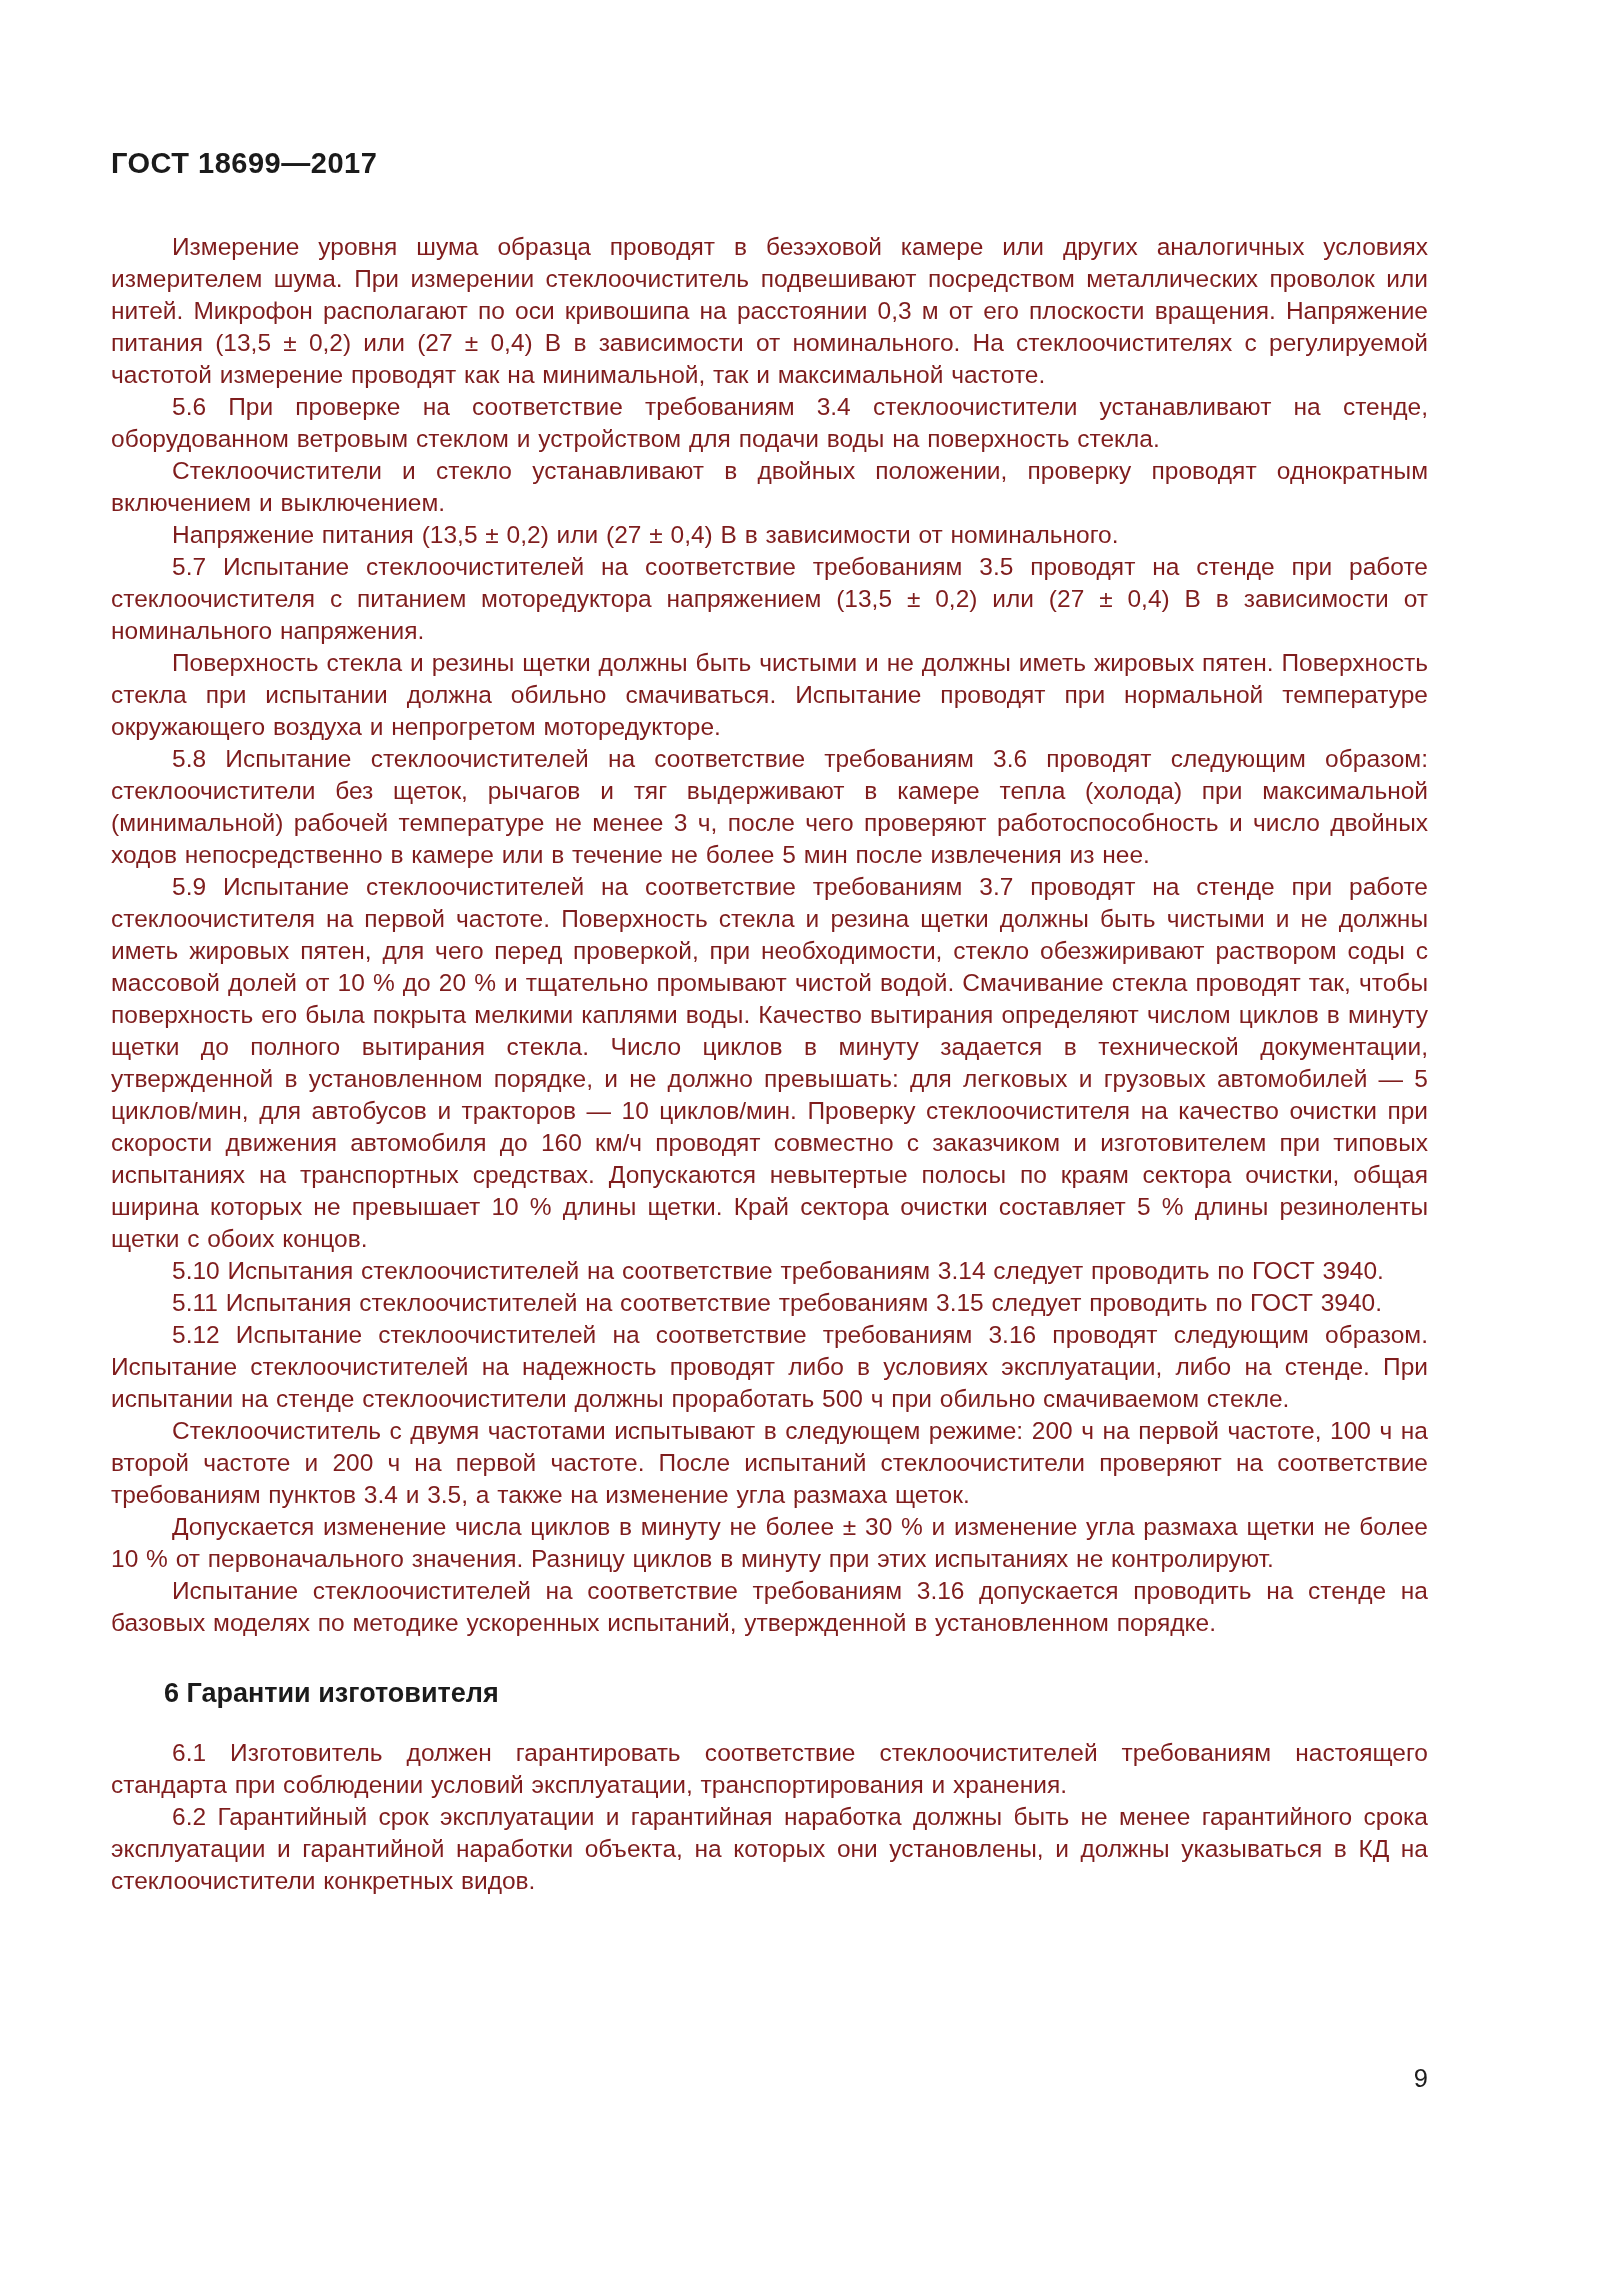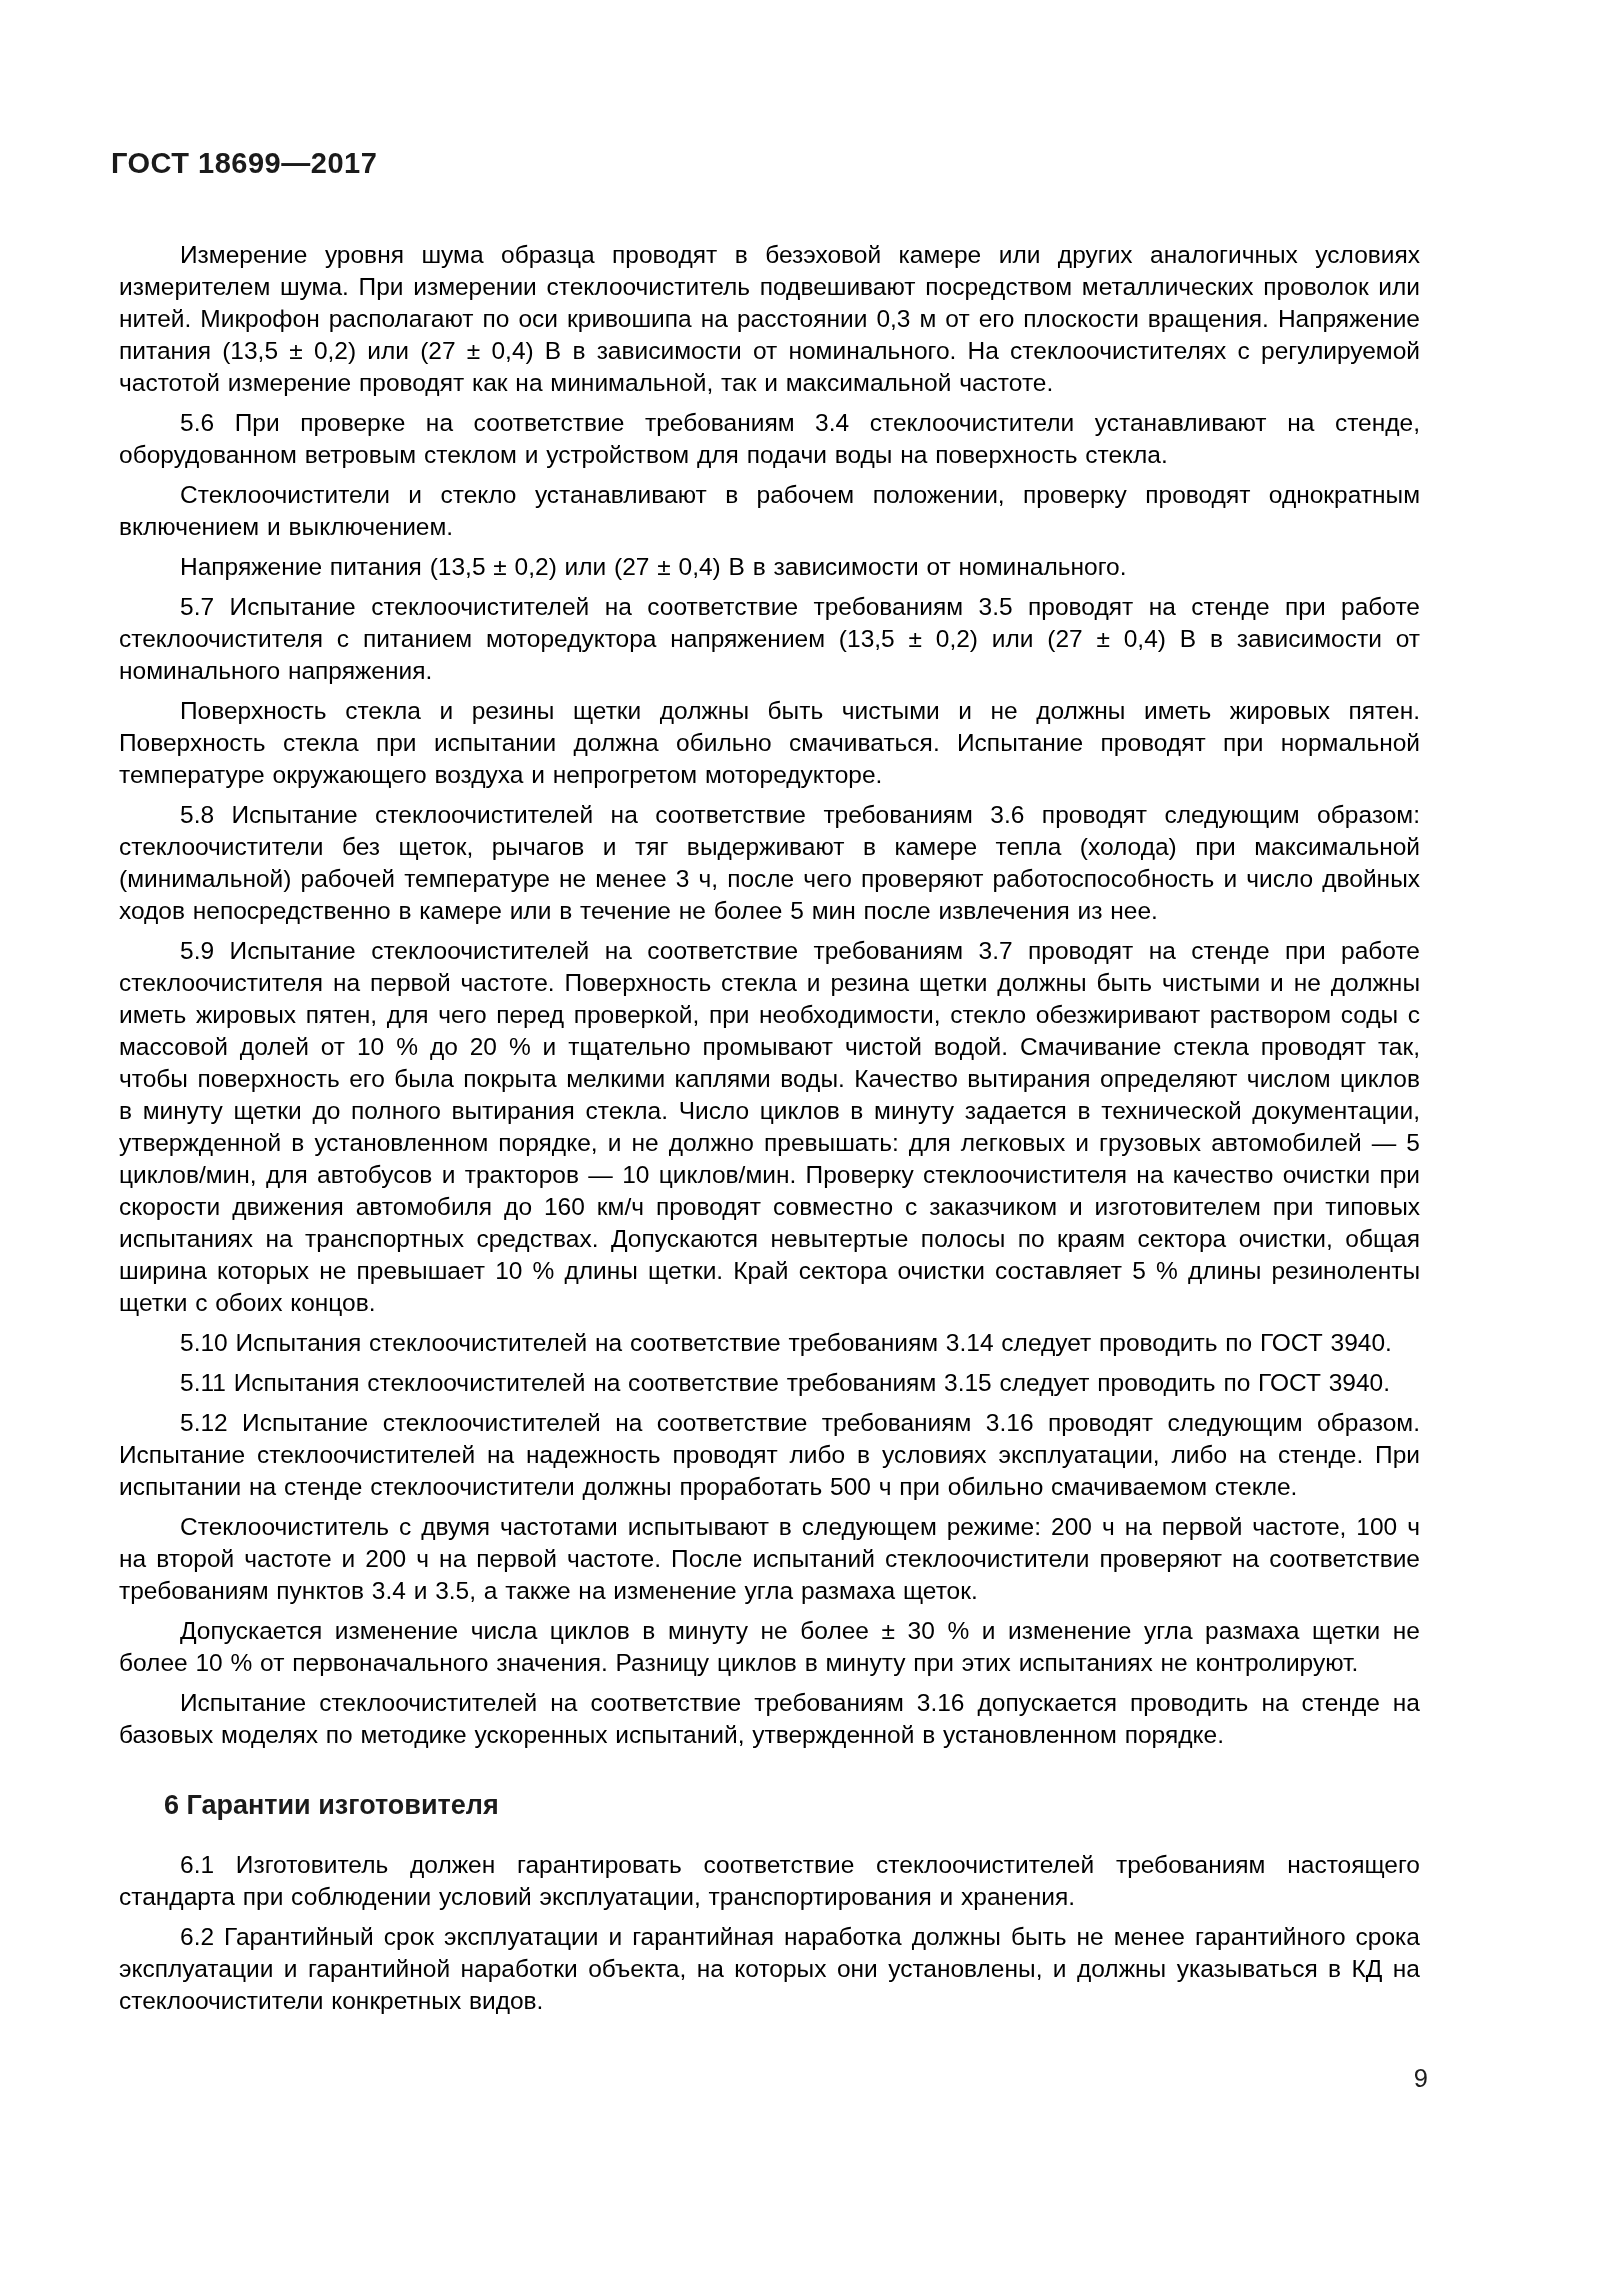--- a/index.html
+++ b/index.html
@@ -28,26 +28,26 @@
     letter-spacing: 0.5px;
     color: #1b1b1b;
   }
   .content {
     position: absolute;
     top: 231px;
     left: 111px;
     width: 1317px;
   }
   .para {
-    margin: 8px;
+    margin: 0;
     font-size: 24.5px;
     line-height: 32px;
     text-align: justify;
     text-indent: 61px;
-    color: #000000;
+    color: #7f1d1d;
     word-spacing: 1px;
   }
   .section-heading {
     margin: 35px 0 23.5px 53px;
     font-size: 27px;
     line-height: 39px;
     font-weight: 700;
     color: #1b1b1b;
   }
   .page-num {
@@ -63,21 +63,21 @@
 </head>
 <body>
 
 <div class="page">
 
   <div class="doc-header">ГОСТ 18699—2017</div>
 
   <div class="content">
     <p class="para">Измерение уровня шума образца проводят в безэховой камере или других аналогичных условиях измерителем шума. При измерении стеклоочиститель подвешивают посредством металлических проволок или нитей. Микрофон располагают по оси кривошипа на расстоянии 0,3 м от его плоскости вращения. Напряжение питания (13,5 ± 0,2) или (27 ± 0,4) В в зависимости от номинального. На стеклоочистителях с регулируемой частотой измерение проводят как на минимальной, так и максимальной частоте.</p>
     <p class="para">5.6 При проверке на соответствие требованиям 3.4 стеклоочистители устанавливают на стенде, оборудованном ветровым стеклом и устройством для подачи воды на поверхность стекла.</p>
-    <p class="para">Стеклоочистители и стекло устанавливают в рабочем положении, проверку проводят однократным включением и выключением.</p>
+    <p class="para">Стеклоочистители и стекло устанавливают в двойных положении, проверку проводят однократным включением и выключением.</p>
     <p class="para">Напряжение питания (13,5 ± 0,2) или (27 ± 0,4) В в зависимости от номинального.</p>
     <p class="para">5.7 Испытание стеклоочистителей на соответствие требованиям 3.5 проводят на стенде при работе стеклоочистителя с питанием моторедуктора напряжением (13,5 ± 0,2) или (27 ± 0,4) В в зависимости от номинального напряжения.</p>
     <p class="para">Поверхность стекла и резины щетки должны быть чистыми и не должны иметь жировых пятен. Поверхность стекла при испытании должна обильно смачиваться. Испытание проводят при нормальной температуре окружающего воздуха и непрогретом моторедукторе.</p>
     <p class="para">5.8 Испытание стеклоочистителей на соответствие требованиям 3.6 проводят следующим образом: стеклоочистители без щеток, рычагов и тяг выдерживают в камере тепла (холода) при максимальной (минимальной) рабочей температуре не менее 3 ч, после чего проверяют работоспособность и число двойных ходов непосредственно в камере или в течение не более 5 мин после извлечения из нее.</p>
     <p class="para">5.9 Испытание стеклоочистителей на соответствие требованиям 3.7 проводят на стенде при работе стеклоочистителя на первой частоте. Поверхность стекла и резина щетки должны быть чистыми и не должны иметь жировых пятен, для чего перед проверкой, при необходимости, стекло обезжиривают раствором соды с массовой долей от 10 % до 20 % и тщательно промывают чистой водой. Смачивание стекла проводят так, чтобы поверхность его была покрыта мелкими каплями воды. Качество вытирания определяют числом циклов в минуту щетки до полного вытирания стекла. Число циклов в минуту задается в технической документации, утвержденной в установленном порядке, и не должно превышать: для легковых и грузовых автомобилей — 5 циклов/мин, для автобусов и тракторов — 10 циклов/мин. Проверку стеклоочистителя на качество очистки при скорости движения автомобиля до 160 км/ч проводят совместно с заказчиком и изготовителем при типовых испытаниях на транспортных средствах. Допускаются невытертые полосы по краям сектора очистки, общая ширина которых не превышает 10 % длины щетки. Край сектора очистки составляет 5 % длины резиноленты щетки с обоих концов.</p>
     <p class="para">5.10 Испытания стеклоочистителей на соответствие требованиям 3.14 следует проводить по ГОСТ 3940.</p>
     <p class="para">5.11 Испытания стеклоочистителей на соответствие требованиям 3.15 следует проводить по ГОСТ 3940.</p>
     <p class="para">5.12 Испытание стеклоочистителей на соответствие требованиям 3.16 проводят следующим образом. Испытание стеклоочистителей на надежность проводят либо в условиях эксплуатации, либо на стенде. При испытании на стенде стеклоочистители должны проработать 500 ч при обильно смачиваемом стекле.</p>
     <p class="para">Стеклоочиститель с двумя частотами испытывают в следующем режиме: 200 ч на первой частоте, 100 ч на второй частоте и 200 ч на первой частоте. После испытаний стеклоочистители проверяют на соответствие требованиям пунктов 3.4 и 3.5, а также на изменение угла размаха щеток.</p>
     <p class="para">Допускается изменение числа циклов в минуту не более ± 30 % и изменение угла размаха щетки не более 10 % от первоначального значения. Разницу циклов в минуту при этих испытаниях не контролируют.</p>

